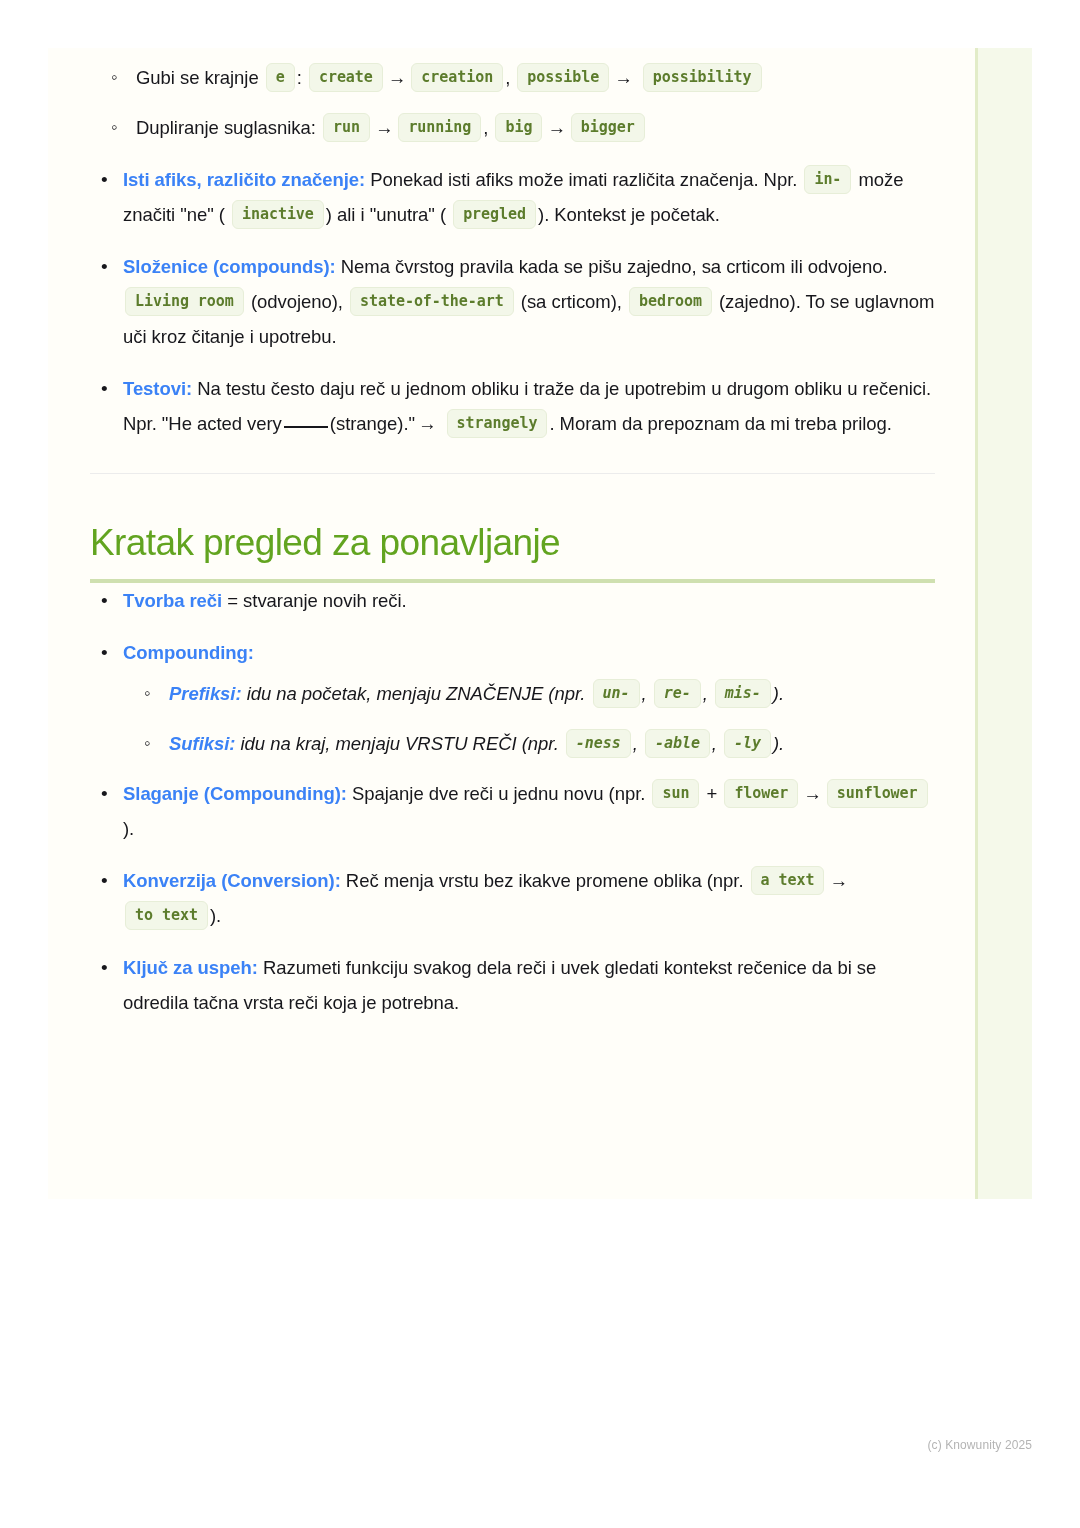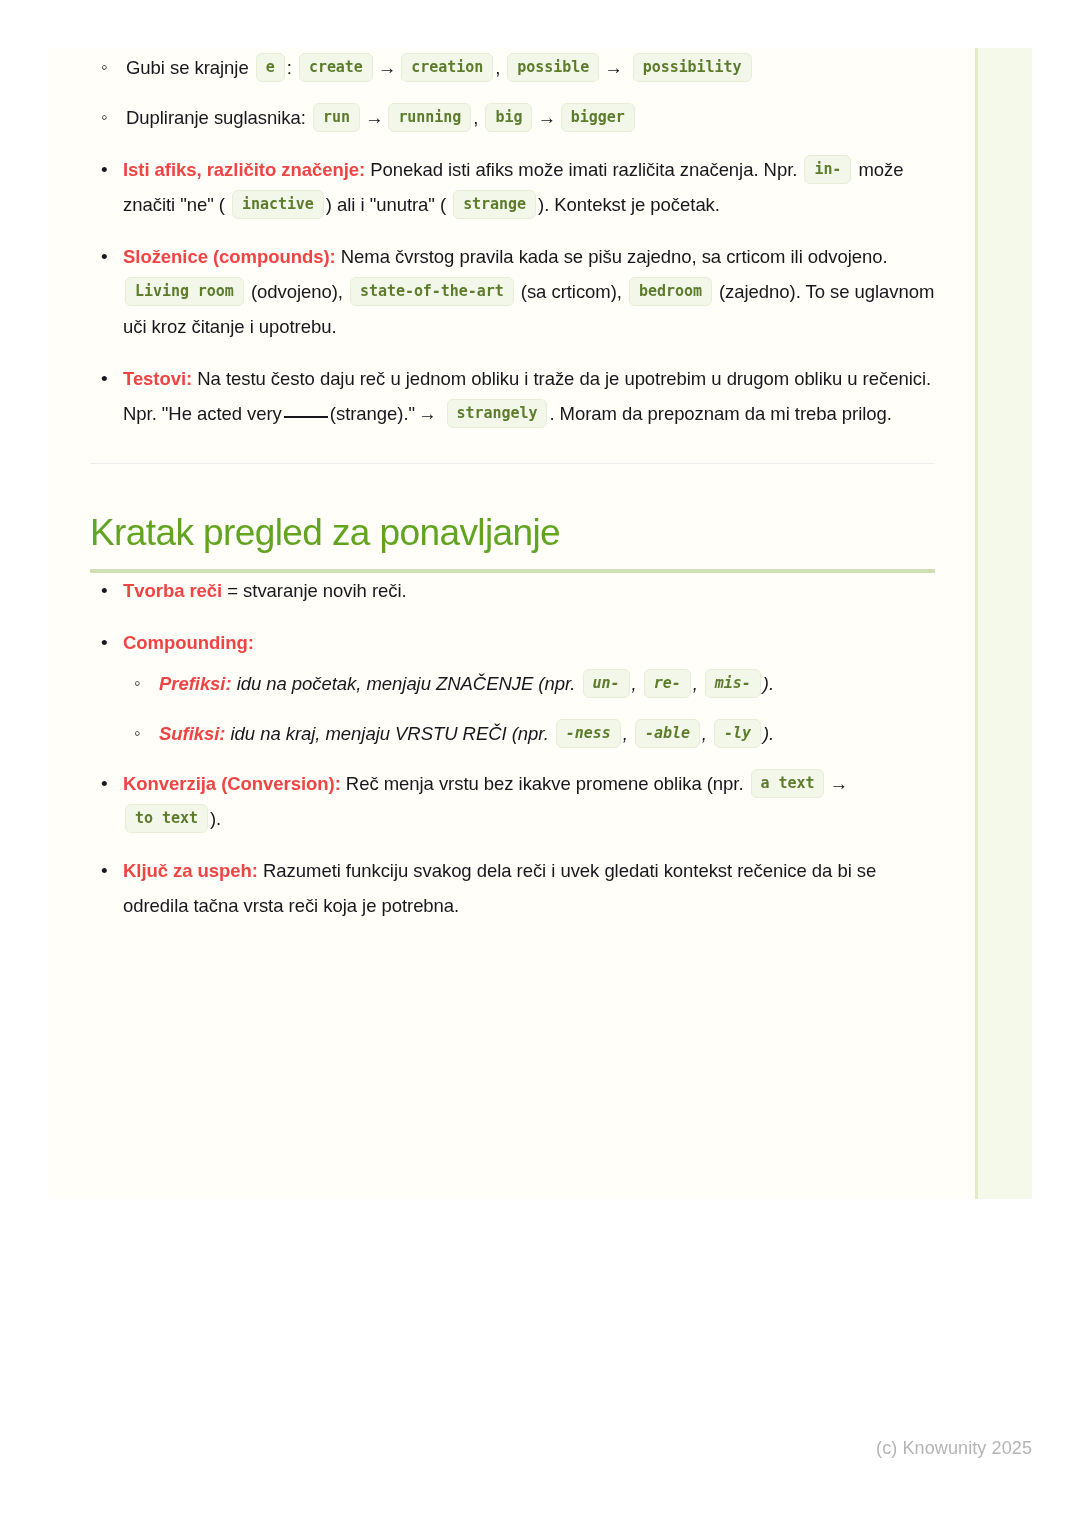--- a/index.html
+++ b/index.html
@@ -68,21 +68,21 @@
     content: "•";
     position: absolute;
     left: 11px;
     top: 0;
     font-size: 19px;
     line-height: 35px;
     color: #17171c;
   }
   ul.lvl2 {
     list-style: none;
-    margin: 2px;
+    margin: 12px;
     padding: 0;
   }
   ul.lvl2 > li.b2 {
     position: relative;
     padding-left: 34px;
     margin: 0 0 15px 0;
     font-size: 18.5px;
     line-height: 35px;
     color: #17171c;
     letter-spacing: -0.05px;
@@ -96,21 +96,21 @@
     line-height: 35px;
     color: #17171c;
   }
 
   .top-sub {
     margin: 0;
     padding: 0 0 0 35px;
   }
   .top-sub > li.b2 { margin-bottom: 18px; }
 
-  b, strong { font-weight: 700; color: #ef4444; }
+  b, strong { font-weight: 700; color: #3b82f6; }
 
   
   code.chip {
     display: inline-block;
     font-family: "DejaVu Sans Mono", "Liberation Mono", monospace;
     font-size: 15px;
     line-height: 20px;
     color: #5c7c2c;
     background: #f3f7e9;
     border: 1px solid #e7eed8;
@@ -153,21 +153,21 @@
     height: 0;
   }
 
   .review-list { margin-top: 26px; }
 
   
   .footer-credit {
     position: absolute;
     right: 48px;
     top: 1438px;
-    font-size: 18px;
+    font-size: 12px;
     color: #b4b4b4;
     letter-spacing: 0.1px;
   }
 </style>
 </head>
 <body>
 
 <div class="page-sheet">
 
   <div class="content">
@@ -190,21 +190,21 @@
     </ul>
 
     <ul class="lvl1" style="margin-top:17px;">
 
       <li class="b1">
         <b>Isti afiks, različito značenje:</b>
         <span>Ponekad isti afiks može imati različita značenja. Npr.</span>
         <code class="chip">in-</code>
         <span>može značiti "ne" (</span>
         <code class="chip">inactive</code><span>) ali i "unutra" (</span>
-        <code class="chip">strange</code><span>). Kontekst je početak.</span>
+        <code class="chip">pregled</code><span>). Kontekst je početak.</span>
       </li>
 
       <li class="b1">
         <b>Složenice (compounds):</b>
         <span>Nema čvrstog pravila kada se pišu zajedno, sa crticom ili odvojeno.</span>
         <code class="chip">Living room</code>
         <span>(odvojeno),</span>
         <code class="chip">state-of-the-art</code>
         <span>(sa crticom),</span>
         <code class="chip">bedroom</code>
@@ -243,20 +243,27 @@
           <li class="b2">
             <b>Sufiksi:</b>
             <span>idu na kraj, menjaju VRSTU REČI (npr.</span>
             <code class="chip">-ness</code><span>,</span>
             <code class="chip">-able</code><span>,</span>
             <code class="chip">-ly</code><span>).</span>
           </li>
         </ul>
       </li>
 
+      <li class="b1">
+        <b>Slaganje (Compounding):</b>
+        <span>Spajanje dve reči u jednu novu (npr.</span>
+        <code class="chip">sun</code>
+        <span>+</span>
+        <code class="chip">flower</code><span class="arrow">→</span><code class="chip">sunflower</code><span>).</span>
+      </li>
 
       <li class="b1">
         <b>Konverzija (Conversion):</b>
         <span>Reč menja vrstu bez ikakve promene oblika (npr.</span>
         <code class="chip">a text</code><span class="arrow">→</span><code class="chip">to text</code><span>).</span>
       </li>
 
       <li class="b1">
         <b>Ključ za uspeh:</b>
         <span>Razumeti funkciju svakog dela reči i uvek gledati kontekst rečenice da bi se odredila tačna vrsta reči koja je potrebna.</span>

